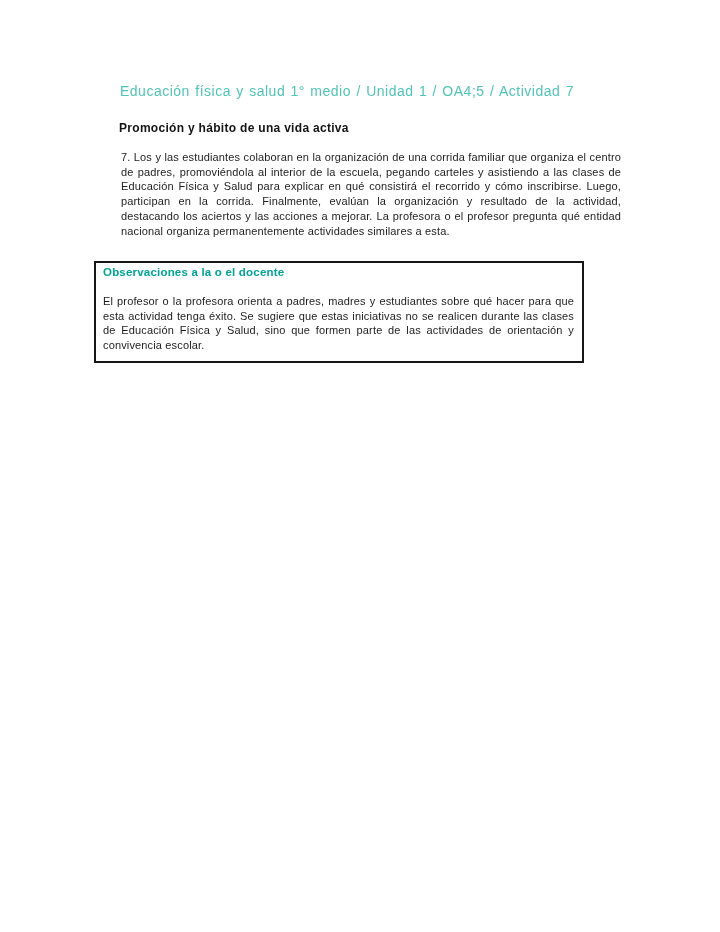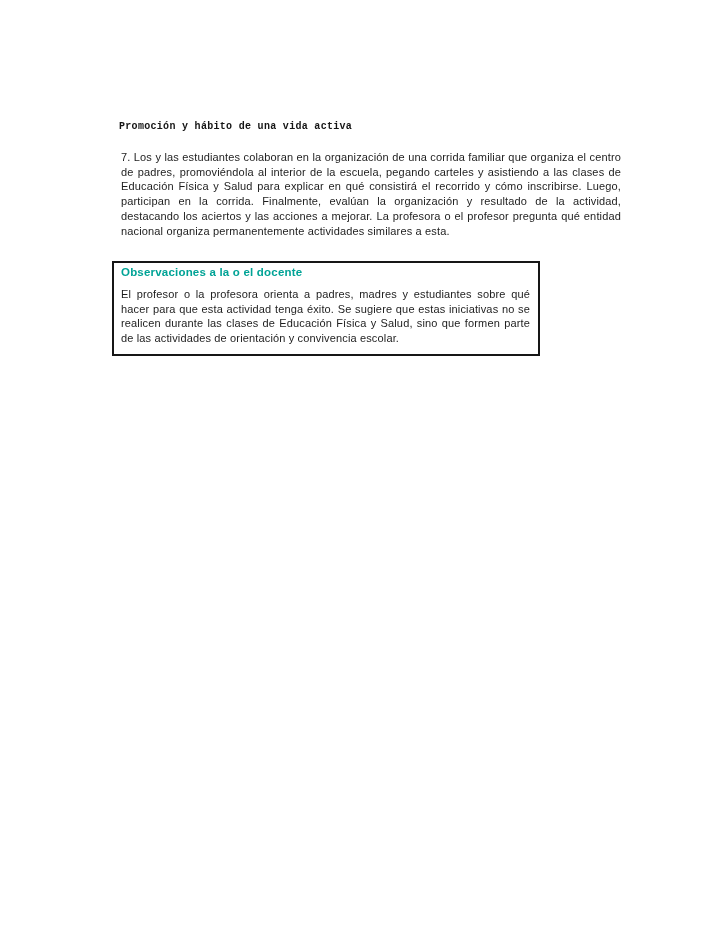--- a/index.html
+++ b/index.html
@@ -24,72 +24,72 @@
     font-size: 14px;
     letter-spacing: 0.5px;
     word-spacing: 1px;
     color: #50c4b6;
   }
   .doc-subtitle {
     position: absolute;
     left: 119px;
     top: 121px;
     width: 420px;
-    font-size: 10px;
+    font-size: 12px;
     font-weight: bold;
     letter-spacing: 0.3px;
     color: #141414;
-    font-family: Liberation Mono, monospace;
   }
   .activity-text {
     position: absolute;
     left: 118px;
     top: 147px;
     width: 500px;
     margin: 3px;
     font-size: 11px;
     line-height: 14.7px;
     text-align: justify;
     letter-spacing: 0.15px;
     color: #1d1d1d;
   }
   .note-box {
     position: absolute;
-    left: 112px;
+    left: 94px;
     top: 261px;
-    width: 428px;
+    width: 490px;
     box-sizing: border-box;
     border: 2px solid #161616;
     background: #ffffff;
     padding: 3px 8px 8px 7px;
   }
   .note-title {
     margin: 0 0 8px 0;
     font-size: 11.5px;
     font-weight: bold;
     letter-spacing: 0.2px;
     color: #00a396;
   }
   .note-box p {
-    margin: 9px 0 9px 0;
+    margin: 16px 0 9px 0;
     font-size: 11px;
     line-height: 14.7px;
     text-align: justify;
     letter-spacing: 0.15px;
     color: #1d1d1d;
   }
   .note-box p:last-child {
     margin-bottom: 0;
   }
 </style>
 </head>
 <body>
 
 <div class="page">
 
+  <div class="doc-header">Educación física y salud 1° medio / Unidad 1 / OA4;5 / Actividad 7</div>
 
   <div class="doc-subtitle">Promoción y hábito de una vida activa</div>
 
   <p class="activity-text">7. Los y las estudiantes colaboran en la organización de una corrida familiar que organiza el centro de padres, promoviéndola al interior de la escuela, pegando carteles y asistiendo a las clases de Educación Física y Salud para explicar en qué consistirá el recorrido y cómo inscribirse. Luego, participan en la corrida. Finalmente, evalúan la organización y resultado de la actividad, destacando los aciertos y las acciones a mejorar. La profesora o el profesor pregunta qué entidad nacional organiza permanentemente actividades similares a esta.</p>
 
   <div class="note-box">
     <div class="note-title">Observaciones a la o el docente</div>
     <p>El profesor o la profesora orienta a padres, madres y estudiantes sobre qué hacer para que esta actividad tenga éxito. Se sugiere que estas iniciativas no se realicen durante las clases de Educación Física y Salud, sino que formen parte de las actividades de orientación y convivencia escolar.</p>
   </div>
 

